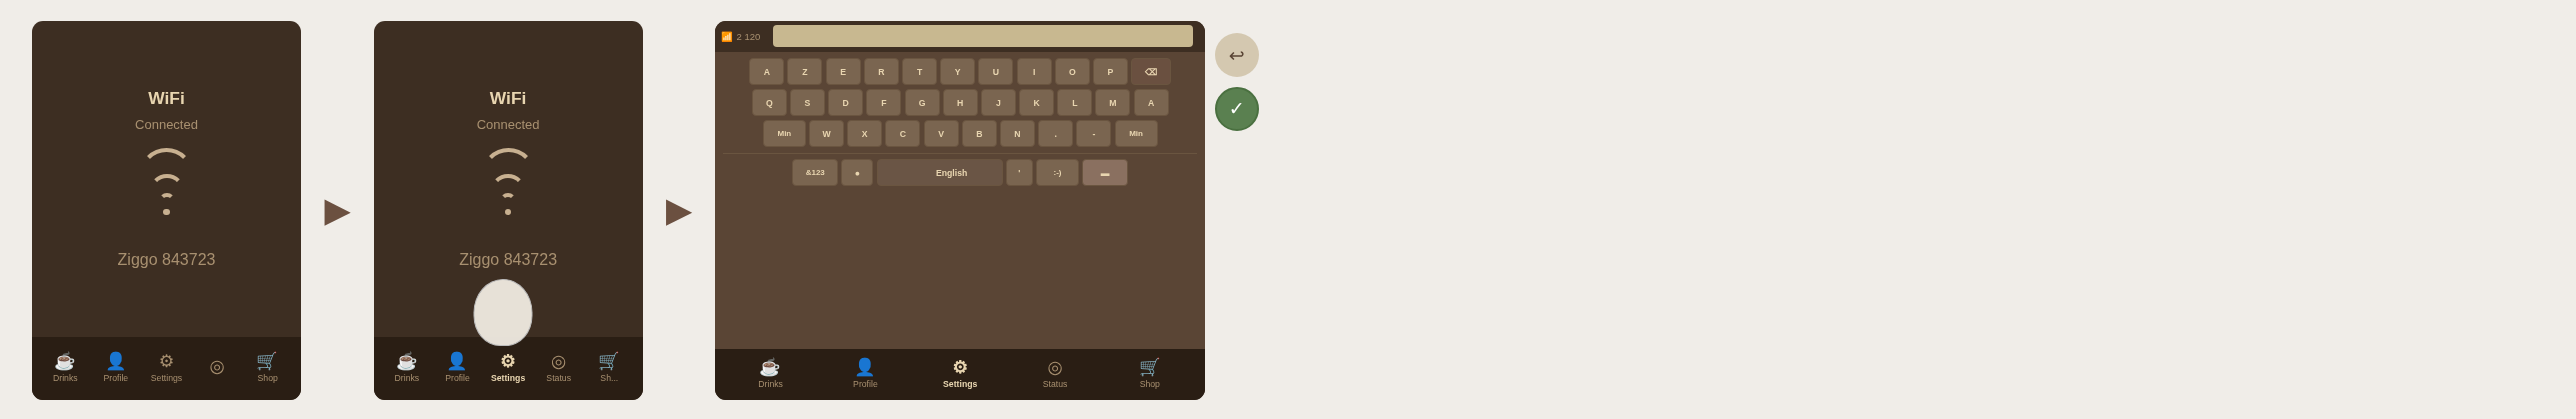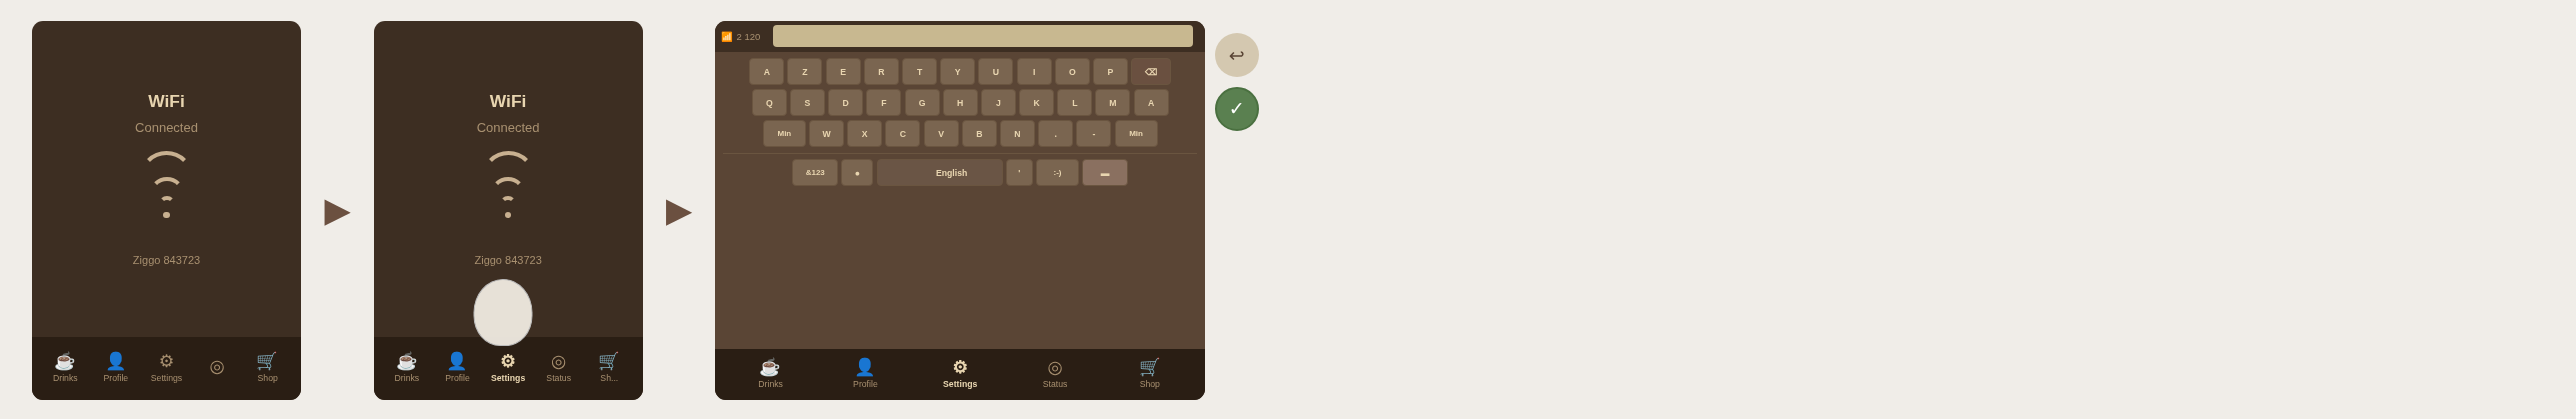--- a/index.html
+++ b/index.html
@@ -80,21 +80,21 @@
     .wifi-dot {
       width: 6.3px;
       height: 6.3px;
       background: #c8b090;
       border-radius: 50%;
       margin-top: 6.3px;
     }
 
     .wifi-name {
       color: #a89070;
-      font-size: 11px;
+      font-size: 16px;
       text-align: center;
       margin-top: 20px;
     }
 
     
     .bottom-nav {
       background: #2a1e14;
       height: 63px;
       display: flex;
       align-items: center;

